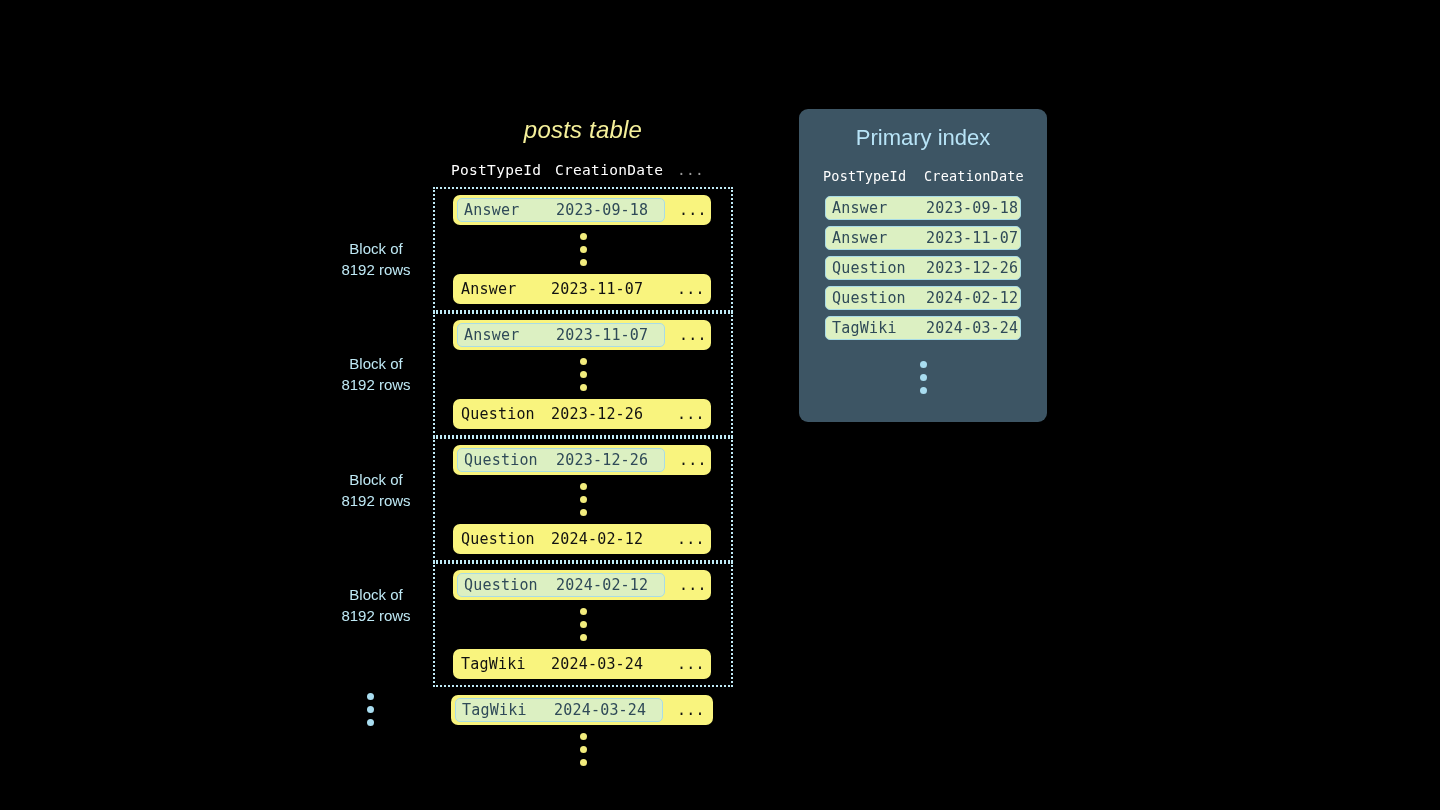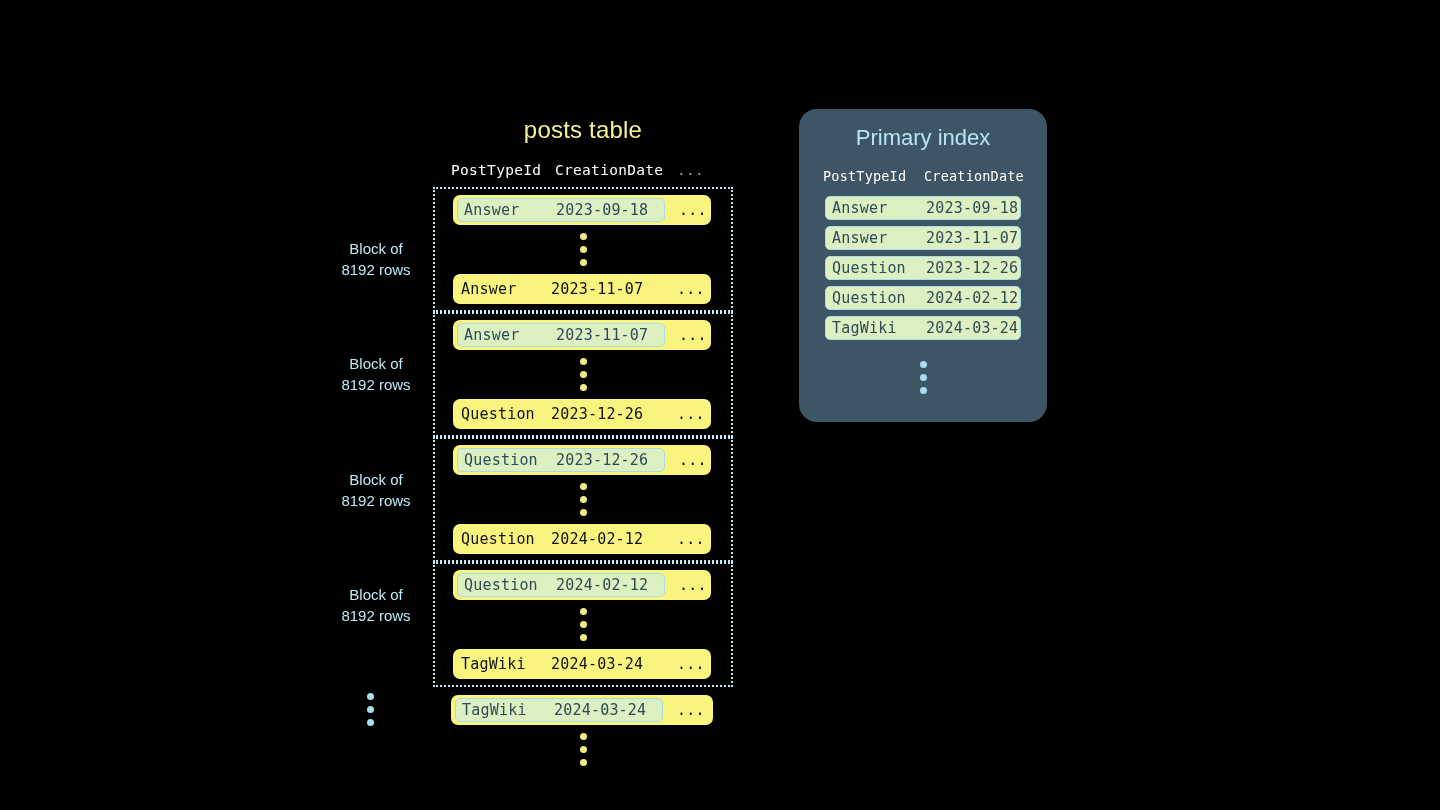--- a/index.html
+++ b/index.html
@@ -20,20 +20,21 @@
     width:300px;
   }
   .table-title {
     color:#f5f09a;
     font-size:24px;
     font-weight:400;
     text-align:center;
     letter-spacing:0.2px;
     line-height:1;
     margin-bottom:20px;
+    font-style:italic;
   }
   .col-headers {
     display:flex;
     align-items:baseline;
     font-family:"DejaVu Sans Mono", monospace;
     font-size:14.5px;
     color:#ffffff;
     padding:0 4px 0 18px;
     margin-bottom:9px;
     letter-spacing:0.3px;
@@ -119,21 +120,21 @@
 
   #left-tail-dots { position:absolute; left:367px; top:685px; }
 
   
   #primary-index {
     position:absolute;
     left:799px;
     top:109px;
     width:248px;
     background:#3d5564;
-    border-radius:18px;
+    border-radius:9px;
     padding:18px 0 20px 0;
   }
   .index-title {
     color:#b8e4f7;
     font-size:22px;
     text-align:center;
     line-height:1;
     margin-bottom:19px;
   }
   .index-headers {

